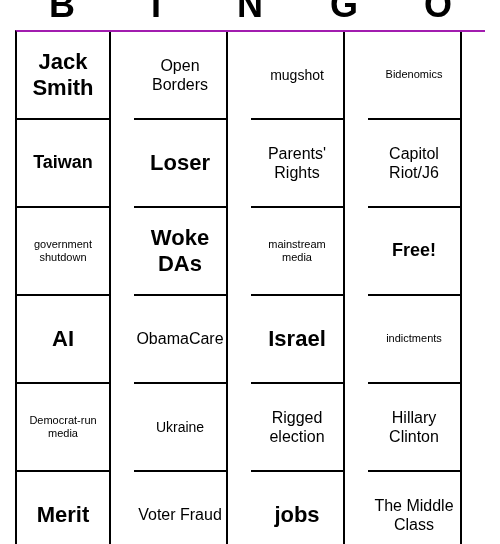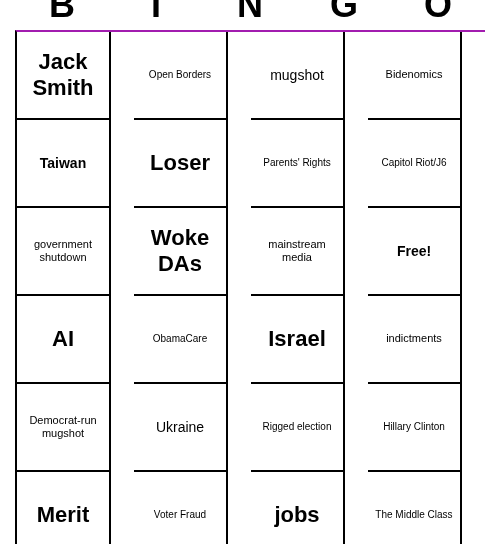--- a/index.html
+++ b/index.html
@@ -42,23 +42,23 @@
       display: flex;
       align-items: center;
       justify-content: center;
       text-align: center;
       padding: 4px;
     }
     .cell-text {
       line-height: 1.2;
     }
     .size-xl { font-size: 22px; font-weight: bold; }
-    .size-lg { font-size: 14px; font-weight: bold; }
+    .size-lg { font-size: 18px; font-weight: bold; }
     .size-md { font-size: 14px; }
-    .size-sm { font-size: 10px; }
+    .size-sm { font-size: 16px; }
     .size-xs { font-size: 11px; text-align: center; }
   </style>
 </head>
 <body>
 
 <div class="bingo-container">
   <div class="bingo-title">
 
   <span class="bingo-letter">B</span>
       <span class="bingo-letter">I</span>
@@ -110,21 +110,21 @@
       <div class="bingo-cell">
         <span class="cell-text size-sm">ObamaCare</span>
       </div>
       <div class="bingo-cell">
         <span class="cell-text size-xl">Israel</span>
       </div>
       <div class="bingo-cell">
         <span class="cell-text size-xs">indictments</span>
       </div>
       <div class="bingo-cell">
-        <span class="cell-text size-xs">Democrat-run mugshot</span>
+        <span class="cell-text size-xs">Democrat-run media</span>
       </div>
       <div class="bingo-cell">
         <span class="cell-text size-md">Ukraine</span>
       </div>
       <div class="bingo-cell">
         <span class="cell-text size-sm">Rigged election</span>
       </div>
       <div class="bingo-cell">
         <span class="cell-text size-sm">Hillary Clinton</span>
       </div>

